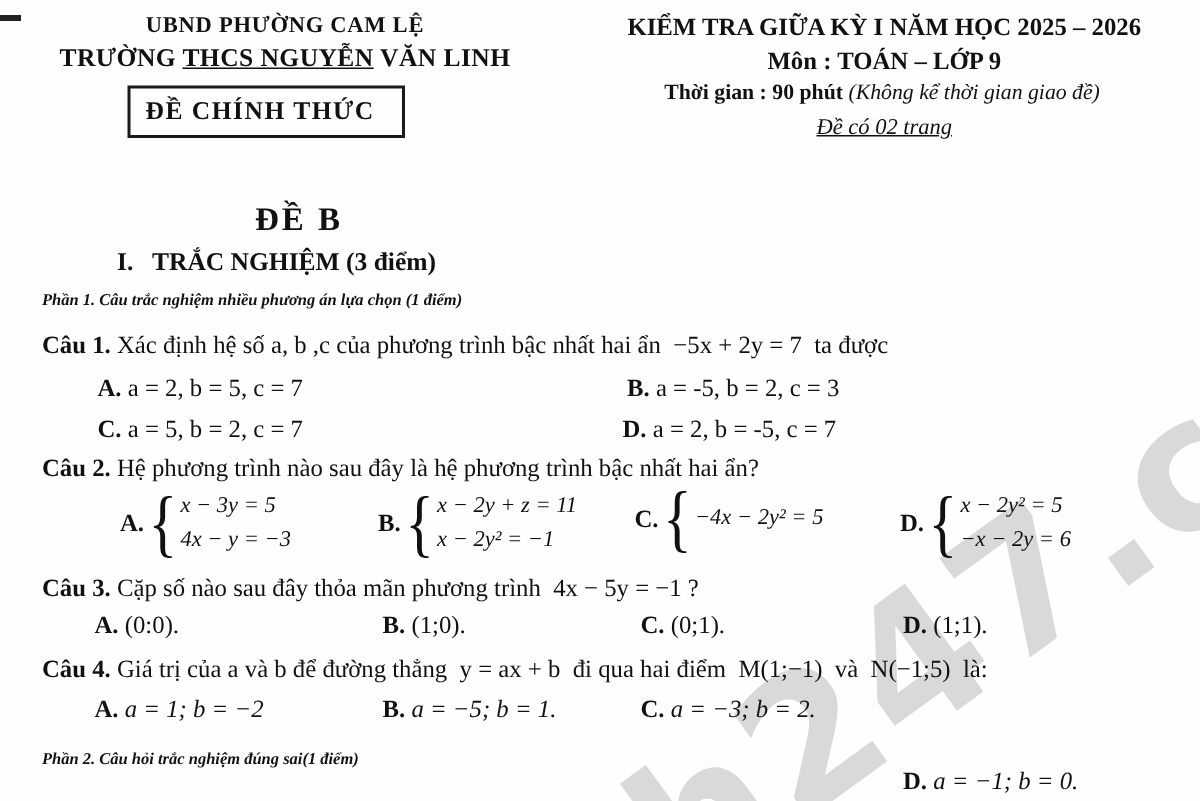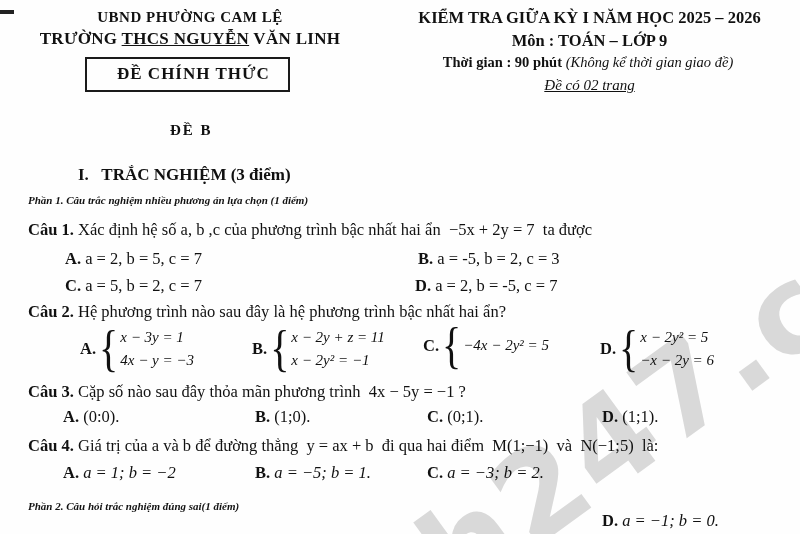--- a/index.html
+++ b/index.html
@@ -14,28 +14,28 @@
   .abs{position:absolute;}
   .t{white-space:pre;}
   .b{font-weight:bold;}
   .i{font-style:italic;}
   .u{text-decoration:underline;}
   .center{text-align:center;}
   .hdr-left-l1{font-size:15px;font-weight:bold;letter-spacing:.5px;}
   .hdr-left-l2{font-size:17px;font-weight:bold;letter-spacing:.3px;}
   .stamp-box{
     border:2px solid #1a1a1a;
-    padding:5px 18px 6px 30px;
+    padding:5px 18px 6px 10px;
     font-size:17px;font-weight:bold;letter-spacing:1px;
   }
   .hdr-right-l1{font-size:16.5px;font-weight:bold;}
   .hdr-right-l2{font-size:16.5px;font-weight:bold;}
   .hdr-right-l3{font-size:14.5px;}
   .hdr-right-l4{font-size:15px;font-weight:normal;font-style:italic;text-decoration:underline;}
-  .exam-code{font-size:15px;font-weight:bold;letter-spacing:2px;}
+  .exam-code{font-size:22px;font-weight:bold;letter-spacing:2px;margin-top:11px;}
   .sec-title{font-size:17px;font-weight:bold;}
   .part-title{font-size:11px;font-weight:bold;font-style:italic;}
   .qline{font-size:16.5px;}
   .qlabel{font-weight:bold;}
   .opt{font-size:16.5px;}
   .opt .letter{font-weight:bold;}
   .math-it{font-style:italic;}
   .sys{display:inline-flex;align-items:center;}
   .sys .letter{font-weight:bold;font-size:16.5px;margin-right:3px;}
   .brace{font-size:40px;font-weight:400;line-height:1;transform:scaleY(1.25);display:inline-block;}
@@ -98,21 +98,21 @@
     <div class="abs opt" style="left:418px;top:249px;"><span class="t letter">B.</span><span class="t"> a = -5, b = 2, c = 3</span></div>
     <div class="abs opt" style="left:65px;top:276px;"><span class="t letter">C.</span><span class="t"> a = 5, b = 2, c = 7</span></div>
     <div class="abs opt" style="left:415px;top:276px;"><span class="t letter">D.</span><span class="t"> a = 2, b = -5, c = 7</span></div>
 
     <div class="abs qline" style="left:28px;top:302px;"><span class="t qlabel">Câu 2.</span><span class="t"> Hệ phương trình nào sau đây là hệ phương trình bậc nhất hai ẩn?</span></div>
 
     <div class="abs sys" style="left:80px;top:326px;">
       <span class="letter t">A.</span>
       <span class="brace"></span>
       <span class="eqs">
-          <span class="eq" style="display:block">x − 3y = 1</span>
+          <span class="eq" style="display:block">x − 3y = 5</span>
           <span class="eq" style="display:block">4x − y = −3</span>
         </span>
     </div>
     <div class="abs sys" style="left:252px;top:326px;">
       <span class="letter t">B.</span>
       <span class="brace"></span>
       <span class="eqs">
           <span class="eq" style="display:block">x − 2y + z = 11</span>
           <span class="eq" style="display:block">x − 2y² = −1</span>
         </span>

